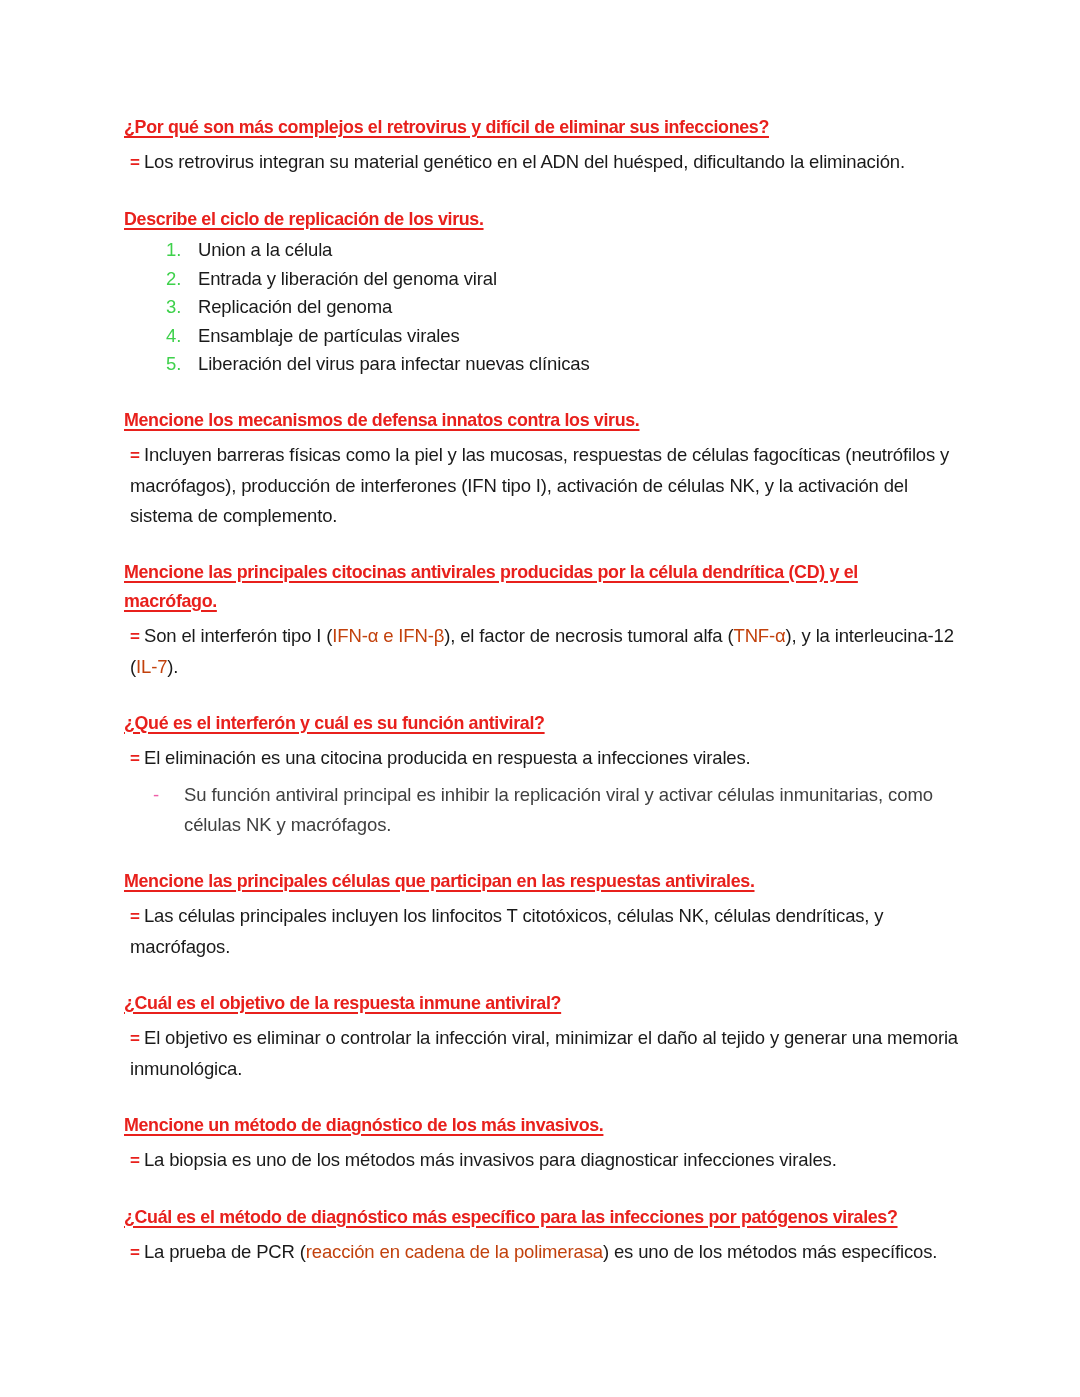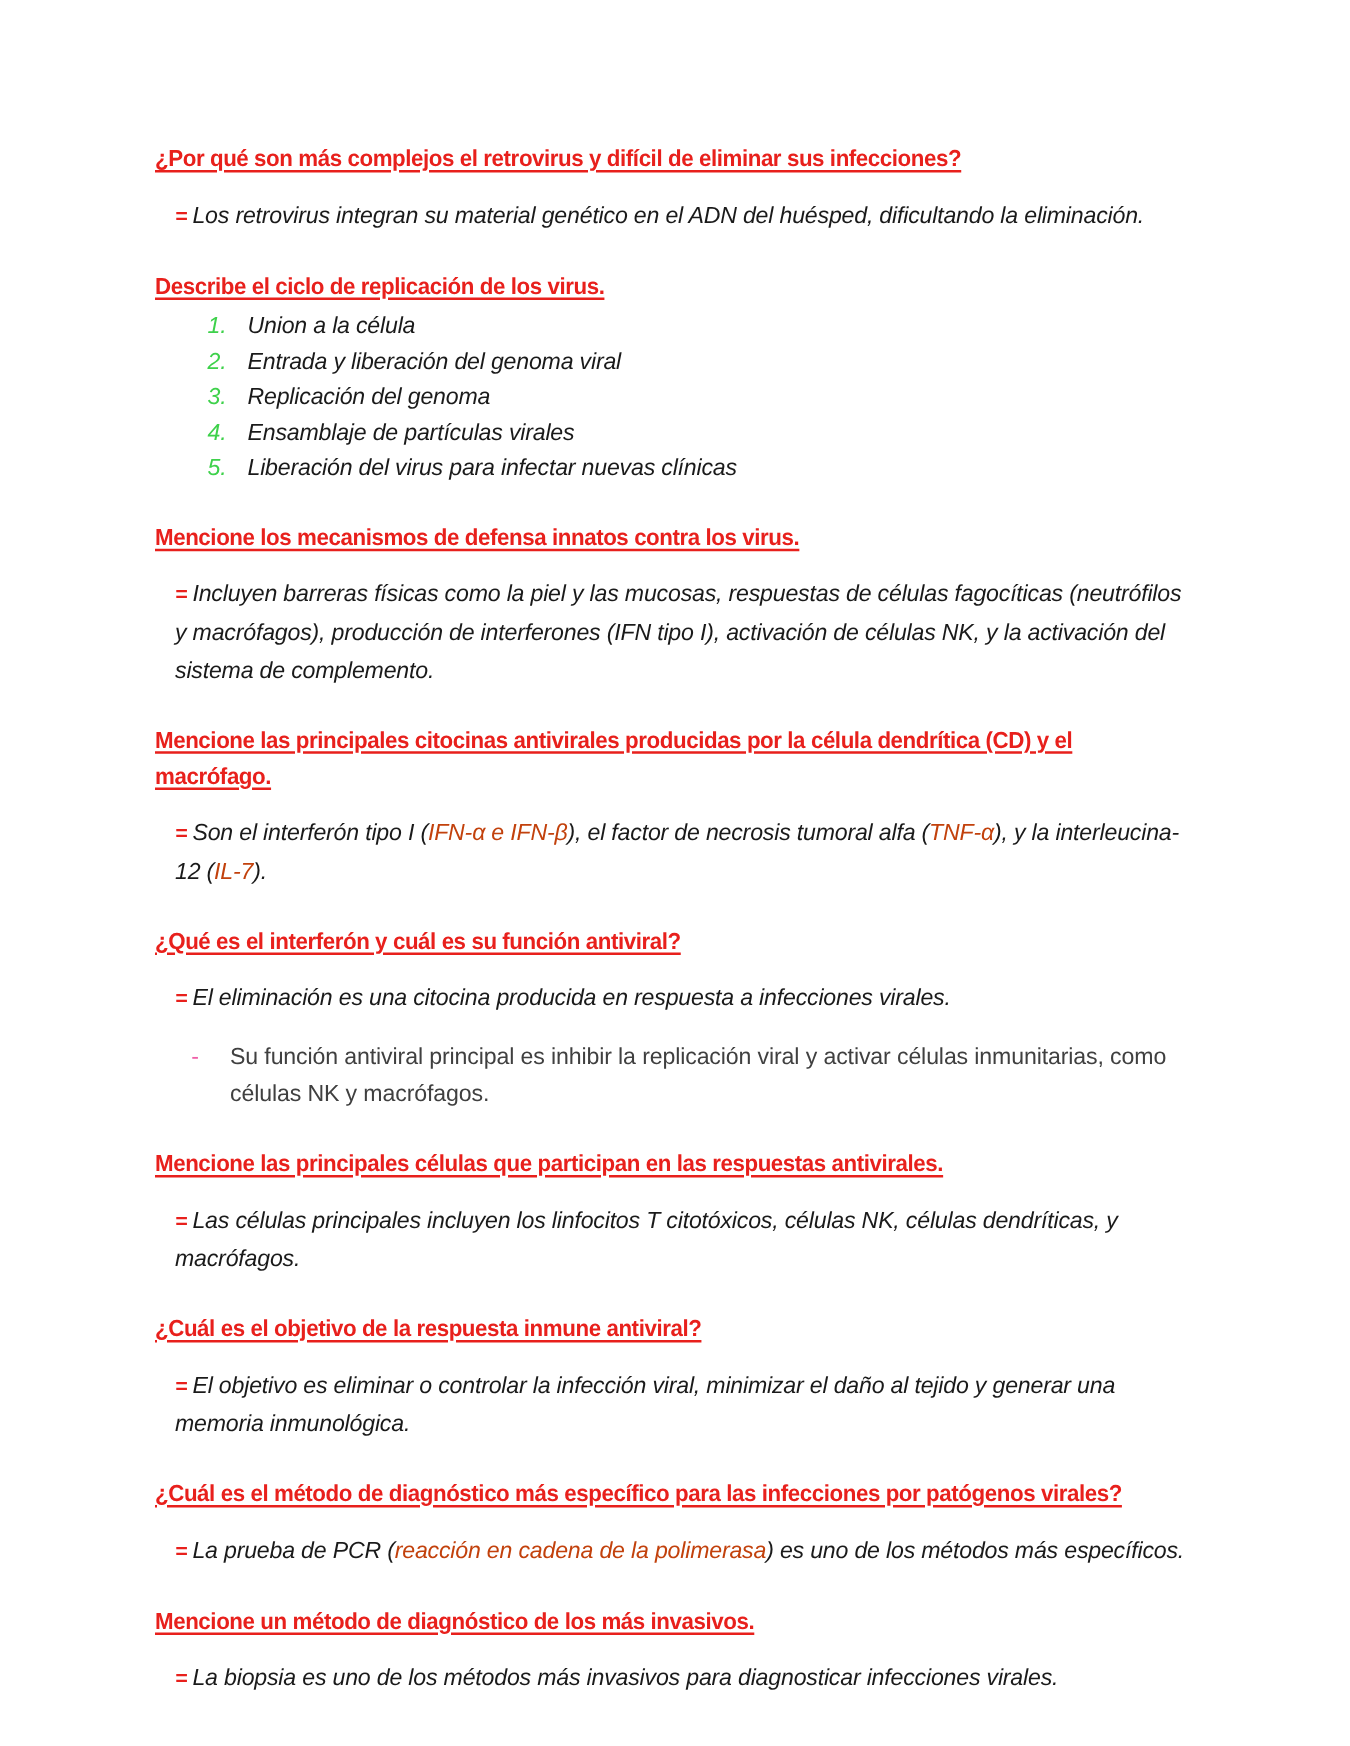--- a/index.html
+++ b/index.html
@@ -51,45 +51,43 @@
     transform: scaleX(0.965);
     transform-origin: left center;
     max-width: 870px;
   }
 
   
   .a-para {
     color: #1a1a1a;
     font-size: 18.5px;
     line-height: 30px;
-    margin: 16px;
+    margin: 6px;
     letter-spacing: -0.15px;
     max-width: 840px;
-    font-style: italic;
   }
   .eq-mark {
     color: #e8201c;
     font-weight: 700;
     font-size: 17px;
     margin-right: 4px;
     letter-spacing: 0;
   }
 
   
   .term {
     color: #c2410c;
   }
 
   
   ol.num-list {
     margin: 2px 0 0 0;
     padding-left: 74px;
     list-style: none;
     counter-reset: numitem;
-    font-style: italic;
   }
   ol.num-list > li {
     counter-increment: numitem;
     position: relative;
     color: #1a1a1a;
     font-size: 18.5px;
     line-height: 28.5px;
     letter-spacing: -0.15px;
     padding-left: 0;
   }
@@ -181,27 +179,27 @@
     </section>
 
     <section class="qa-block">
       <h2 class="q-heading">¿Cuál es el objetivo de la respuesta inmune antiviral?</h2>
       <p class="a-para">
         <span class="eq-mark">=</span><span>El objetivo es eliminar o controlar la infección viral, minimizar el daño al tejido y generar una memoria inmunológica.</span>
       </p>
     </section>
 
     <section class="qa-block">
+      <h2 class="q-heading">Mencione un método de diagnóstico de los más invasivos.</h2>
+      <p class="a-para">
+        <span class="eq-mark">=</span><span>La biopsia es uno de los métodos más invasivos para diagnosticar infecciones virales.</span>
+      </p>
+    </section>
+
+    <section class="qa-block">
       <h2 class="q-heading">¿Cuál es el método de diagnóstico más específico para las infecciones por patógenos virales?</h2>
       <p class="a-para">
         <span class="eq-mark">=</span><span>La prueba de PCR (</span><span class="term">reacción en cadena de la polimerasa</span><span>) es uno de los métodos más específicos.</span>
-      </p>
-    </section>
-
-    <section class="qa-block">
-      <h2 class="q-heading">Mencione un método de diagnóstico de los más invasivos.</h2>
-      <p class="a-para">
-        <span class="eq-mark">=</span><span>La biopsia es uno de los métodos más invasivos para diagnosticar infecciones virales.</span>
       </p>
     </section>
 
   </div>
 </div>
 
 </body></html>

